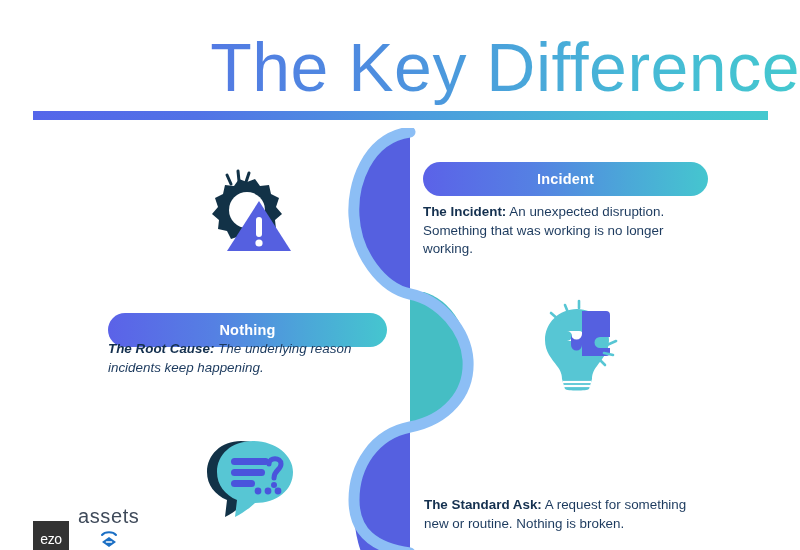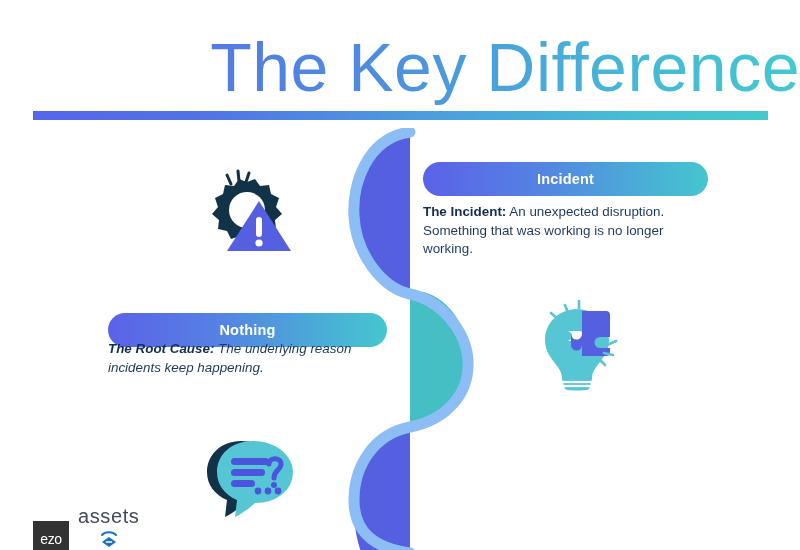--- a/index.html
+++ b/index.html
@@ -219,20 +219,23 @@
       <line x1="28" y1="6" x2="32" y2="16"></line>
       <line x1="42" y1="2" x2="42" y2="9"></line>
       <line x1="14" y1="14" x2="22" y2="21"></line>
       <line x1="79" y1="42" x2="70" y2="46"></line>
       <line x1="76" y1="56" x2="67" y2="54"></line>
       <line x1="68" y1="66" x2="62" y2="60"></line>
     </g>
   </svg>
 
 
+  <div class="body-text" id="text-service-request">
+    <b>The Standard Ask:</b><span> A request for something new or routine. Nothing is broken.</span>
+  </div>
 
   <svg class="icon-box" id="icon-speech-bubble" viewBox="0 0 98 84" aria-hidden="true">
 
     <path d="M38 4 C18 4, 4 18, 4 35 C4 48, 12 58, 24 63 L22 80 C30 76, 38 70, 42 66
              C62 66, 78 53, 78 35 C78 18, 60 4, 38 4 Z" fill="#123247"></path>
 
     <path d="M50 4 C28 4, 14 18, 14 35 C14 48, 22 58, 34 63 L32 80 C40 76, 48 70, 52 66
              C74 66, 90 53, 90 35 C90 18, 72 4, 50 4 Z" fill="#57C6D4"></path>
 
     <g fill="#4A54DC">

